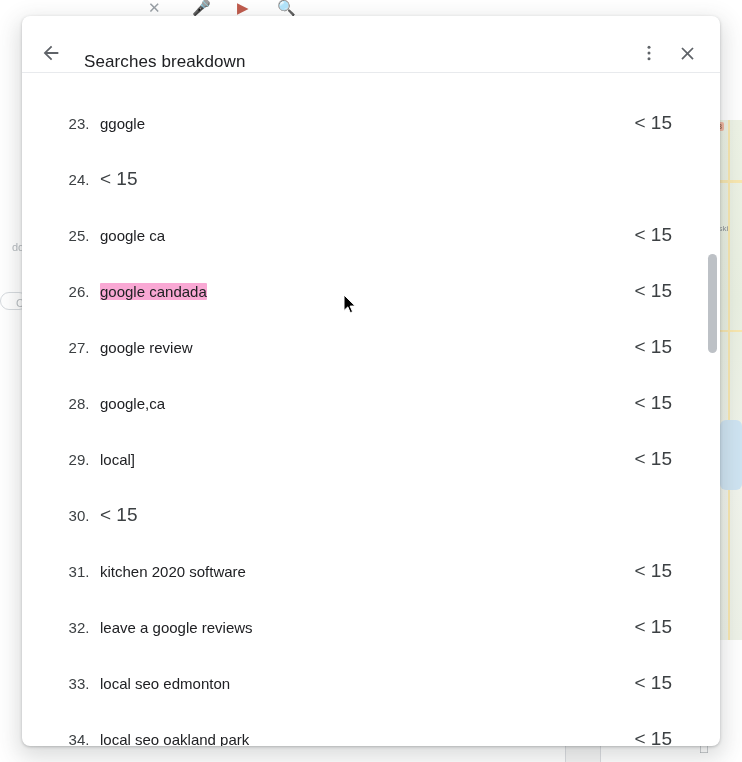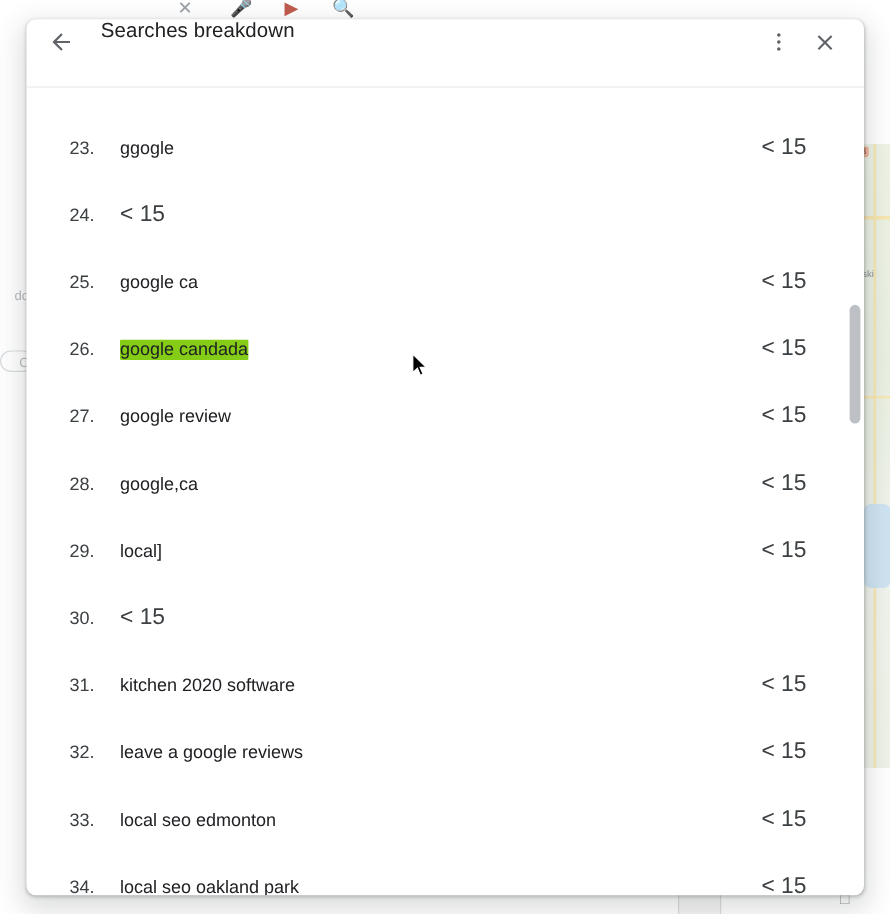--- a/index.html
+++ b/index.html
@@ -97,21 +97,21 @@
     border-radius: 8px;
     box-shadow: 0 1px 3px rgba(60,64,67,.3), 0 8px 22px 4px rgba(60,64,67,.18);
     overflow: hidden;
     display: flex;
     flex-direction: column;
   }
   #dialog-header {
     height: 57px;
     min-height: 57px;
     display: flex;
-    align-items: flex-start;
+    align-items: flex-end;
     padding: 0 14px 0 10px;
     border-bottom: 1px solid #e8eaed;
     box-sizing: border-box;
   }
   .hdr-btn {
     width: 38px;
     height: 38px;
     border-radius: 50%;
     display: flex;
     align-items: center;
@@ -151,32 +151,32 @@
     align-items: center;
     height: 56px;
     padding: 0 48px 0 36px;
     box-sizing: border-box;
   }
   .row-index {
     width: 42px;
     min-width: 42px;
     font-size: 15px;
     color: #3c4043;
-    text-align: left;
+    text-align: center;
   }
   .row-term {
     flex: 1;
     font-size: 15px;
     color: #202124;
     white-space: nowrap;
     overflow: hidden;
     text-overflow: ellipsis;
   }
   .row-term .sel {
-    background: #84cc16;
+    background: #f9a8d4;
     border-radius: 1px;
   }
   .row-count {
     font-size: 19px;
     color: #3c4043;
     text-align: right;
     white-space: nowrap;
   }
 
   

